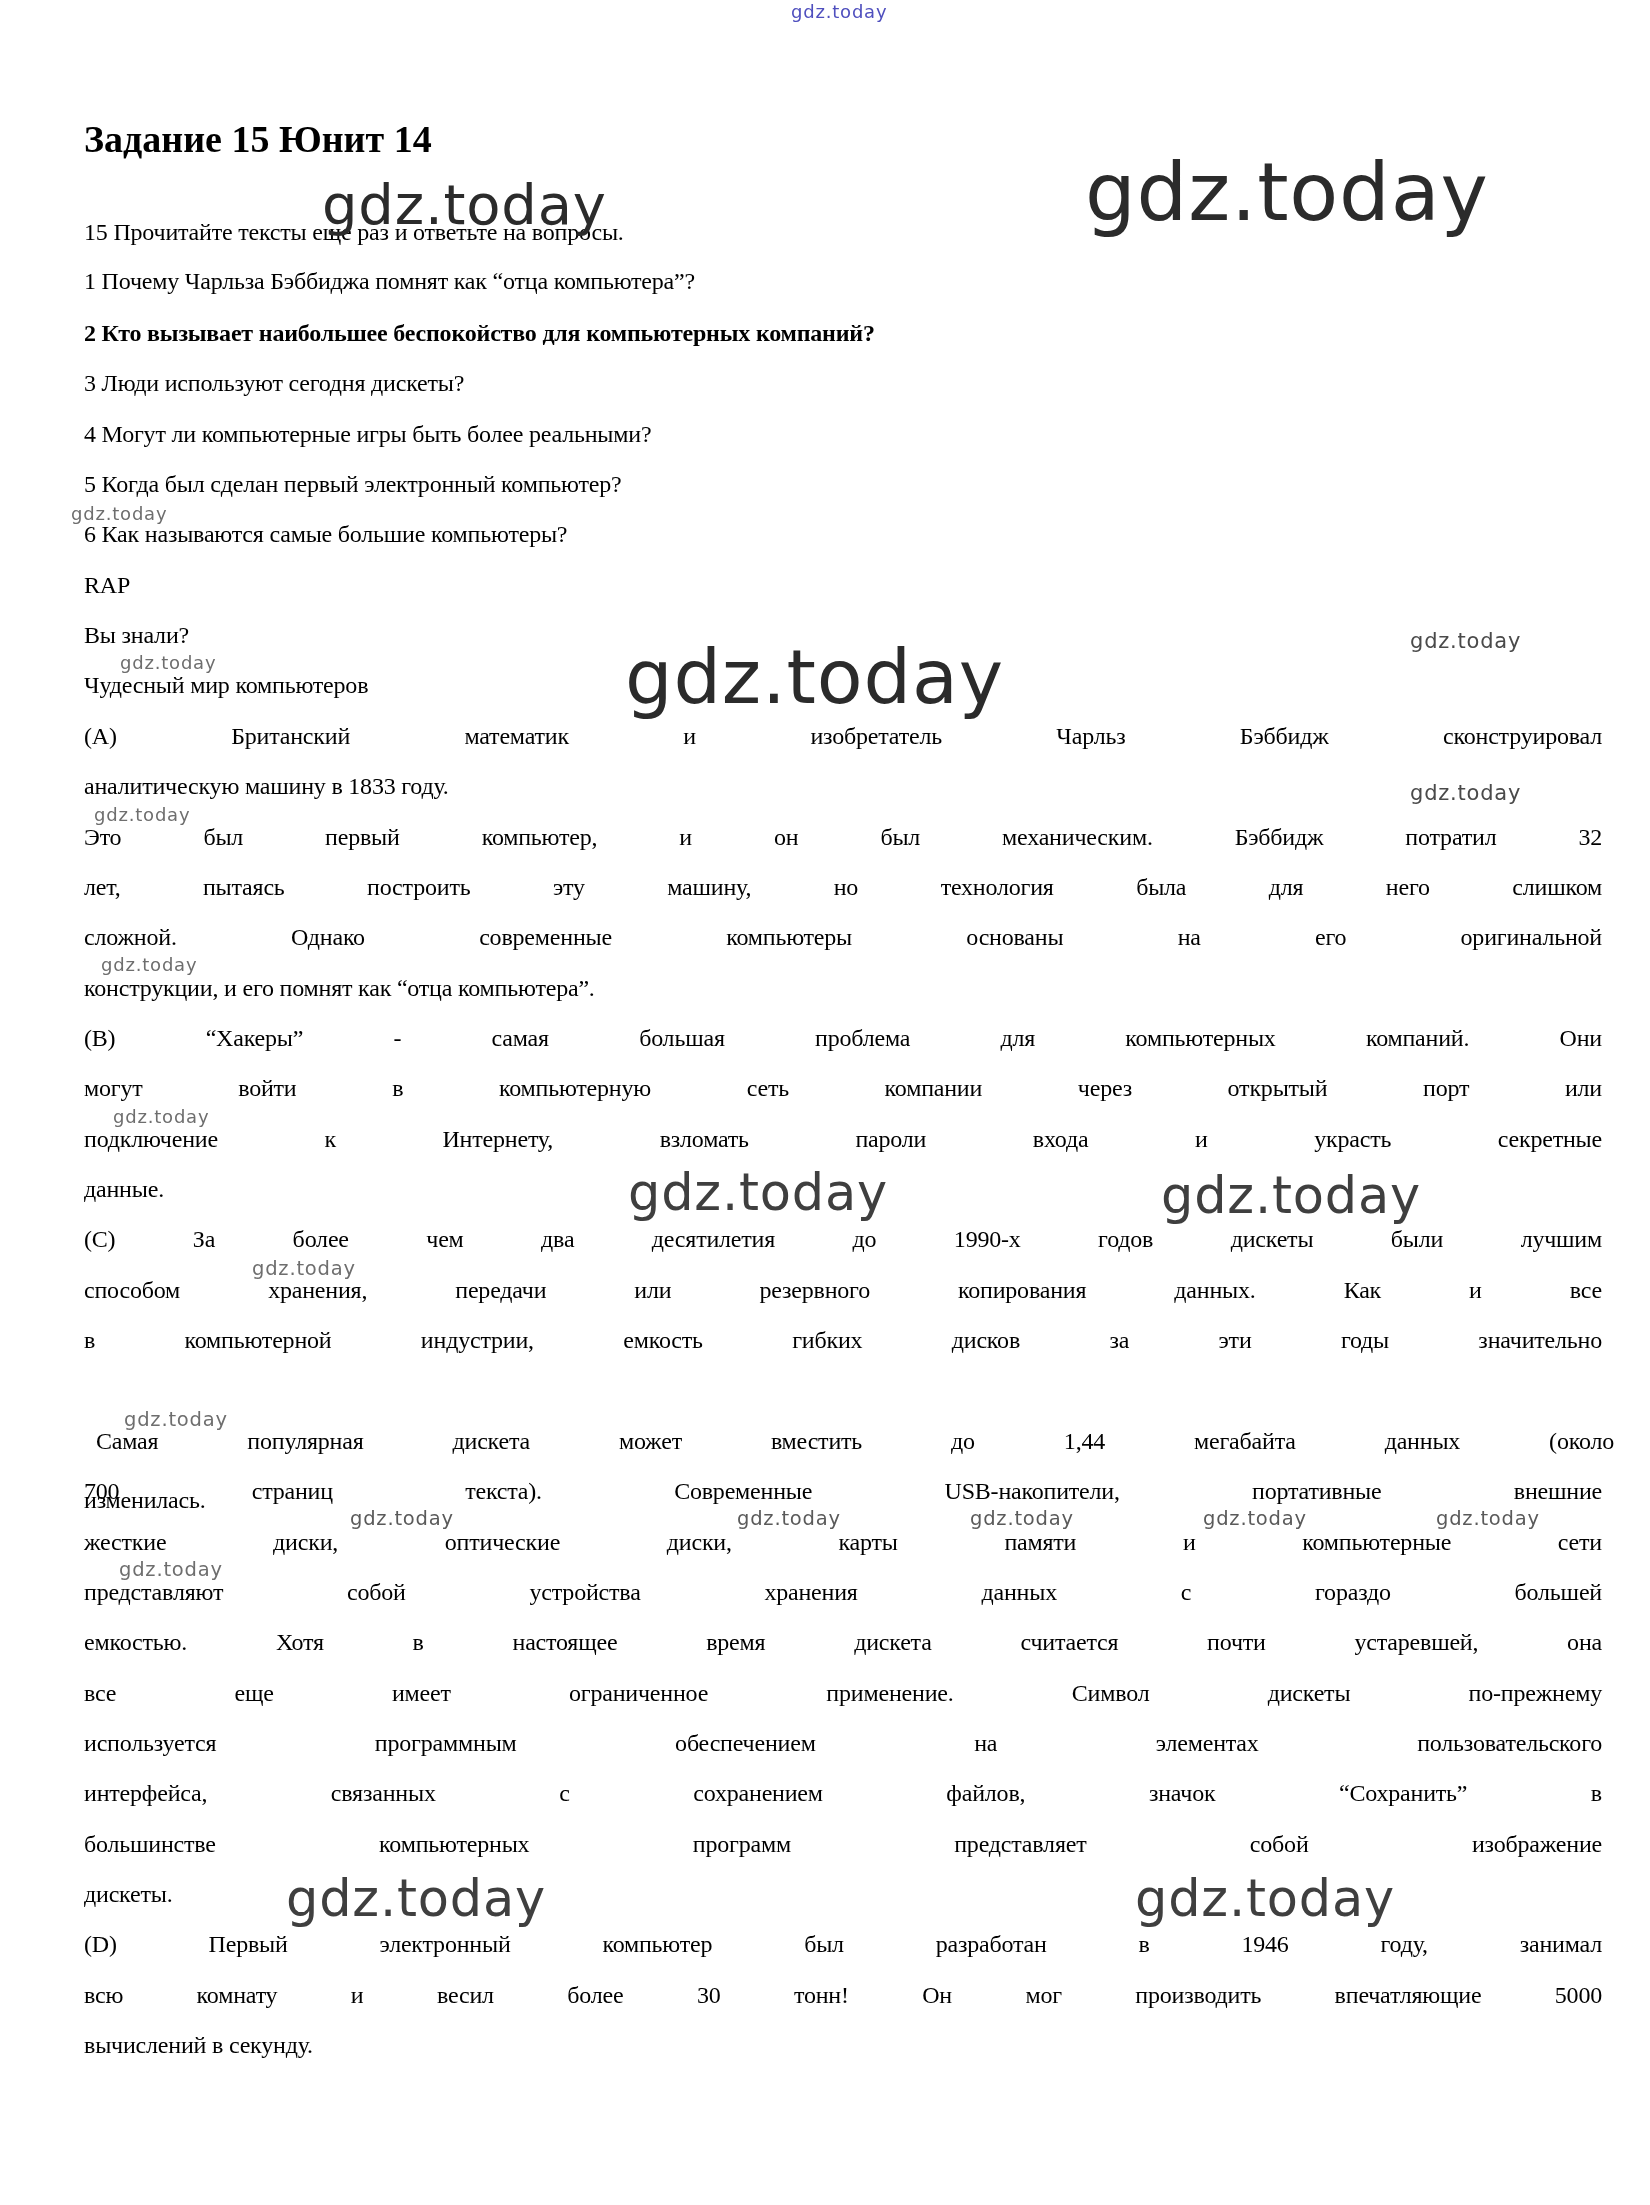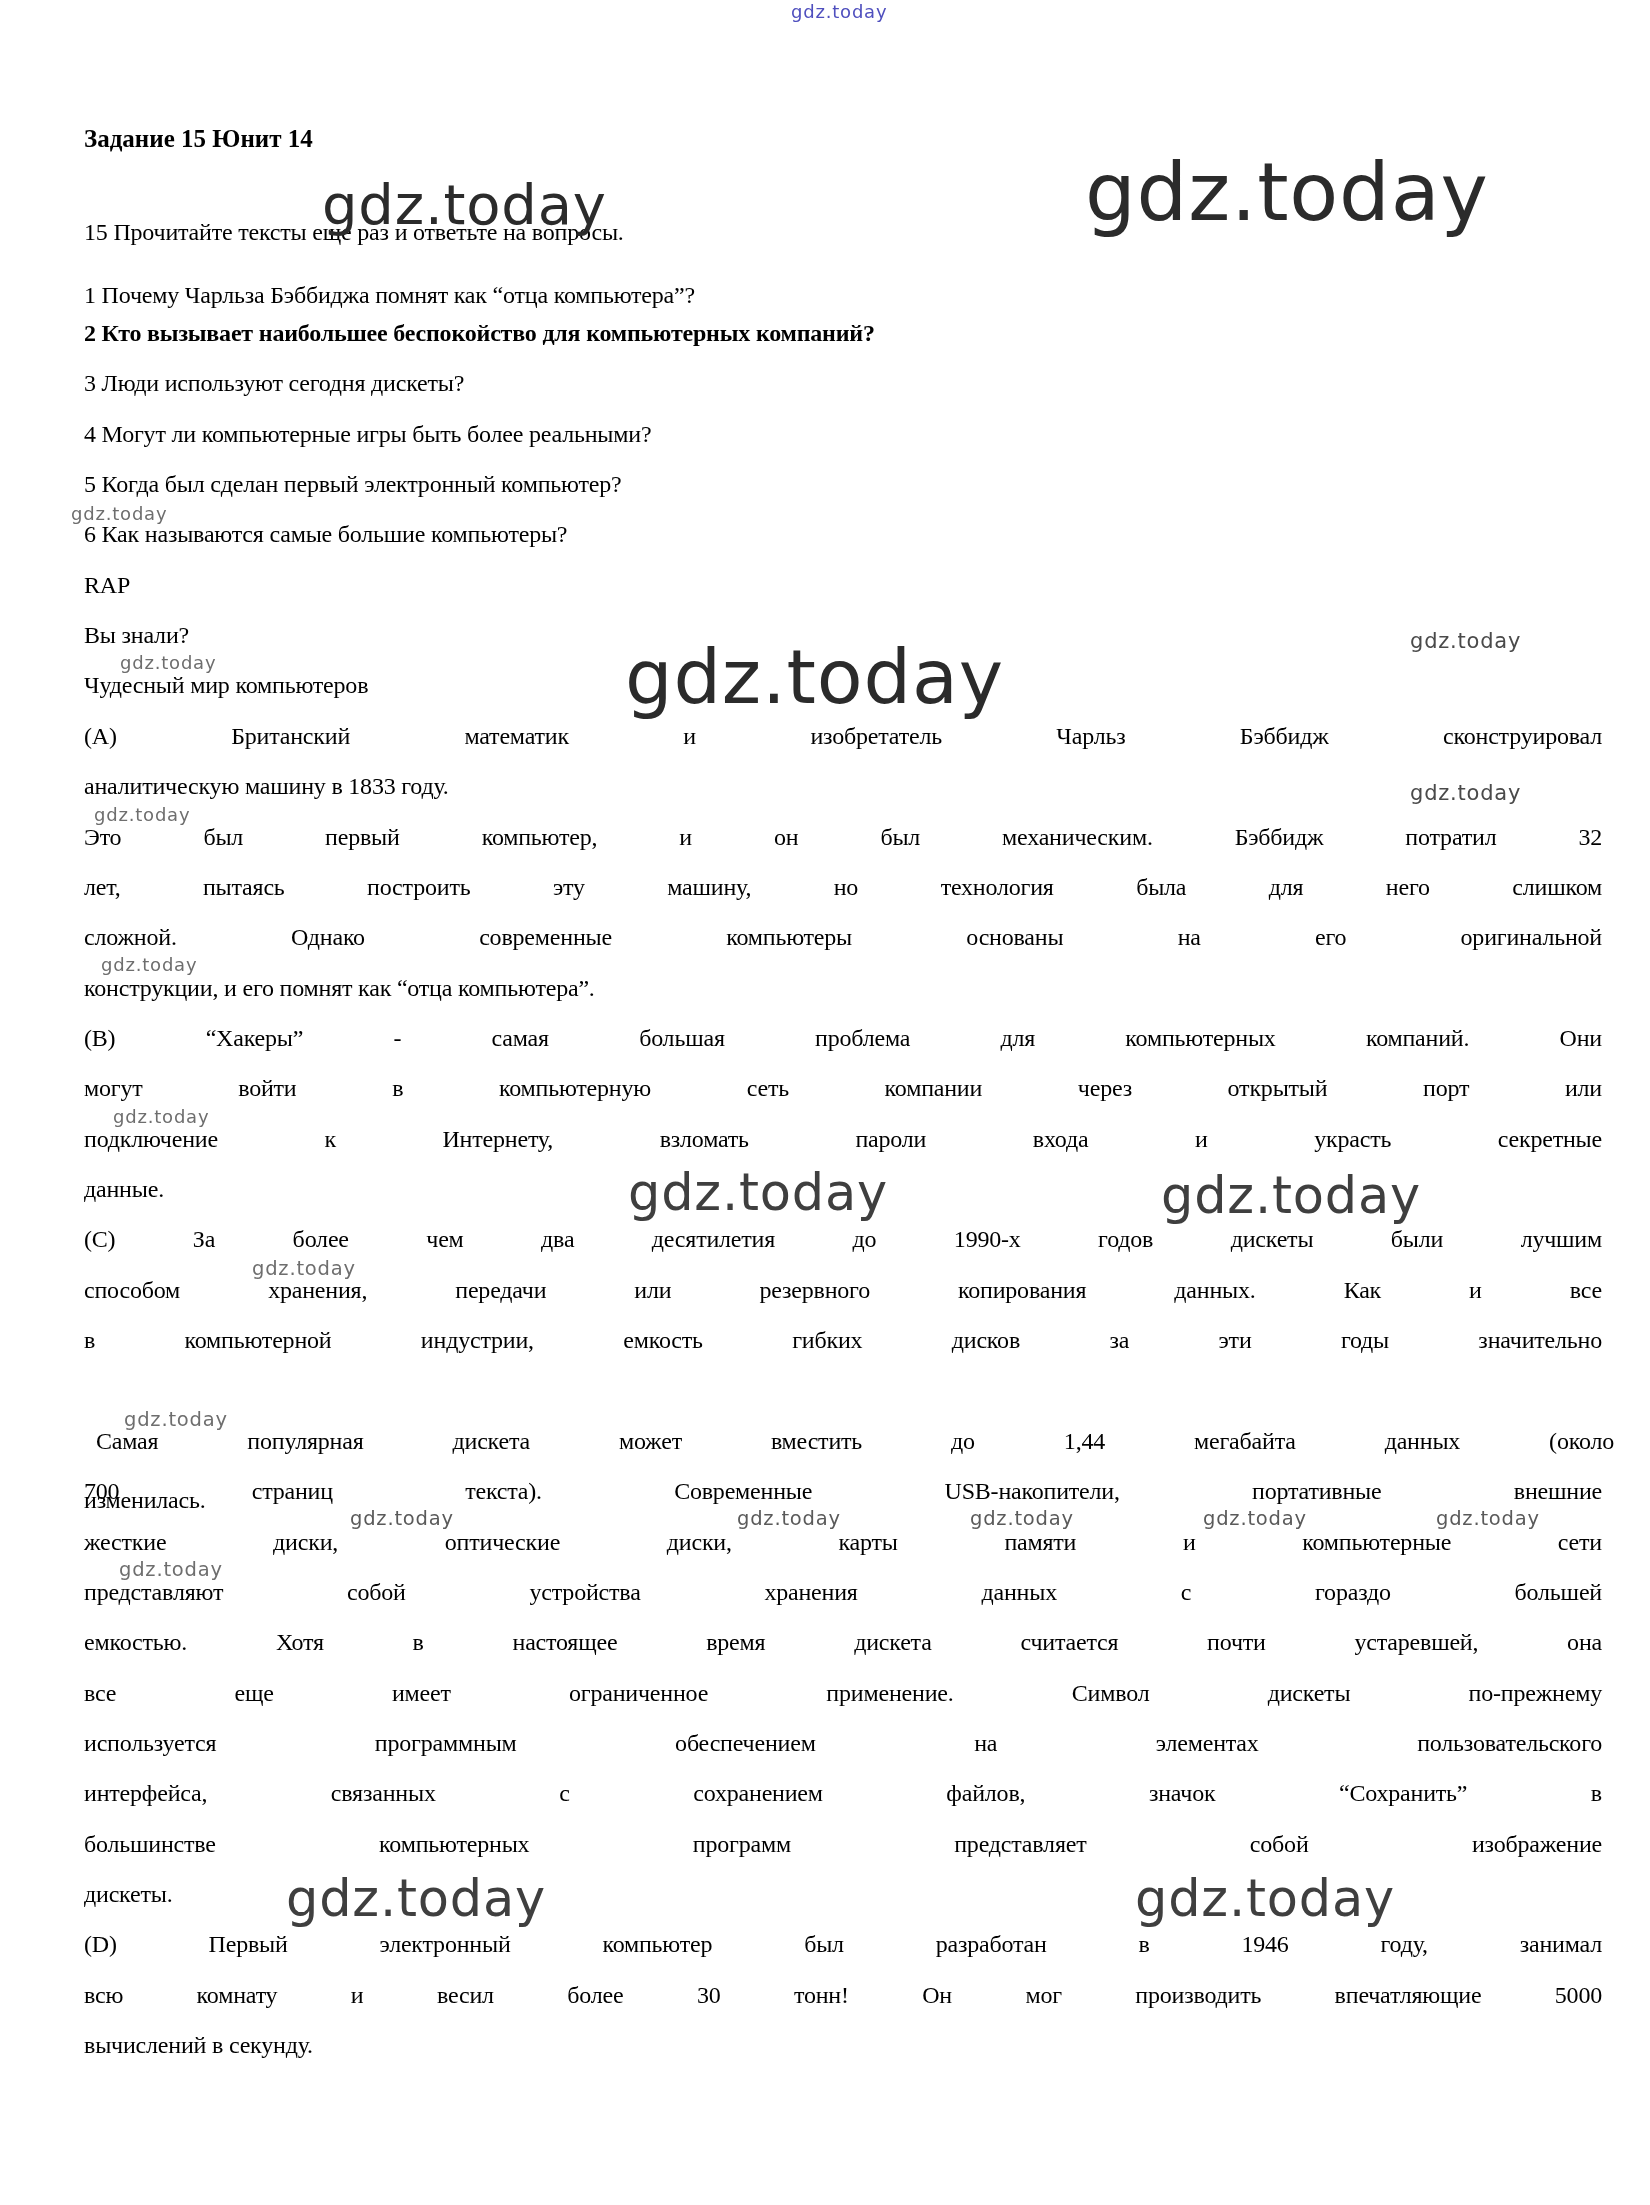--- a/index.html
+++ b/index.html
@@ -5,22 +5,22 @@
   html,body{margin:0;padding:0;background:#e8e8e8;}
   #page{
     position:relative;
     width:1651px;height:2205px;
     background:#ffffff;
     overflow:hidden;
     font-family:"Liberation Serif",serif;
     color:#000;
   }
   #doc-title{
-    position:absolute;left:84px;top:126px;
-    font-size:25px;font-weight:bold;line-height:1;
+    position:absolute;left:84px;top:120px;
+    font-size:38px;font-weight:bold;line-height:1;
     letter-spacing:0px;white-space:nowrap;
   }
   .line{
     position:absolute;left:84px;width:1518px;
     font-size:24px;line-height:1.08;
     letter-spacing:-0.2px;
     white-space:nowrap;
   }
   .line.j{
     white-space:normal;
@@ -35,21 +35,21 @@
     font-weight:normal;
   }
 </style>
 </head>
 <body>
 
 <div id="page">
   <div id="doc-title">Задание 15 Юнит 14</div>
   <div id="text-body">
       <div class="line" style="top: 220px;">15 Прочитайте тексты еще раз и ответьте на вопросы.</div>
-      <div class="line" style="top: 283px;">1 Почему Чарльза Бэббиджа помнят как “отца компьютера”?</div>
+      <div class="line" style="top: 269px;">1 Почему Чарльза Бэббиджа помнят как “отца компьютера”?</div>
       <div class="line" style="top: 321px; font-weight: bold;">2 Кто вызывает наибольшее беспокойство для компьютерных компаний?</div>
       <div class="line" style="top: 371px;">3 Люди используют сегодня дискеты?</div>
       <div class="line" style="top: 422px;">4 Могут ли компьютерные игры быть более реальными?</div>
       <div class="line" style="top: 472px;">5 Когда был сделан первый электронный компьютер?</div>
       <div class="line" style="top: 522px;">6 Как называются самые большие компьютеры?</div>
       <div class="line" style="top: 573px;">RAP</div>
       <div class="line" style="top: 623px;">Вы знали?</div>
       <div class="line" style="top: 673px;">Чудесный мир компьютеров</div>
       <div class="line j" style="top: 724px;">(A) Британский математик и изобретатель Чарльз Бэббидж сконструировал</div>
       <div class="line" style="top: 774px;">аналитическую машину в 1833 году.</div>

